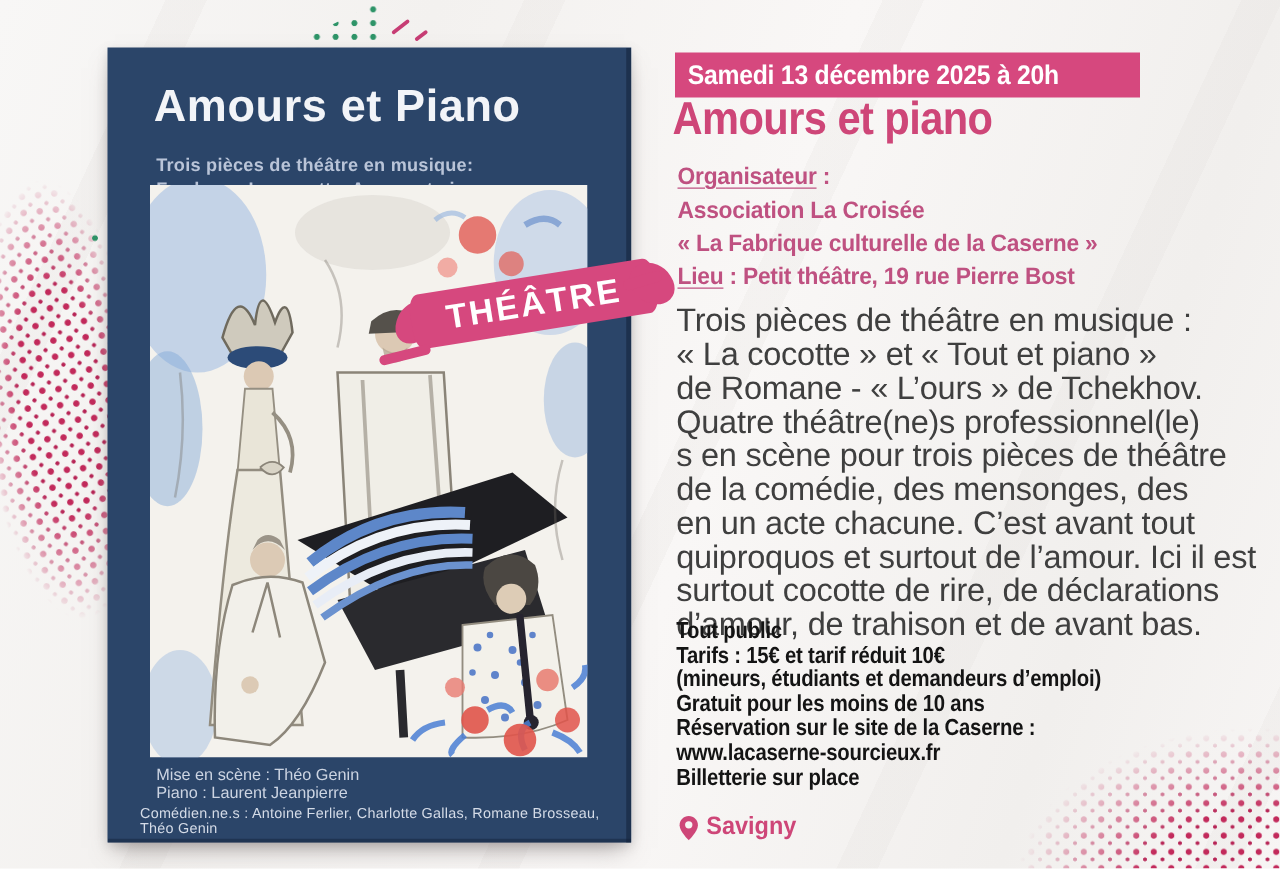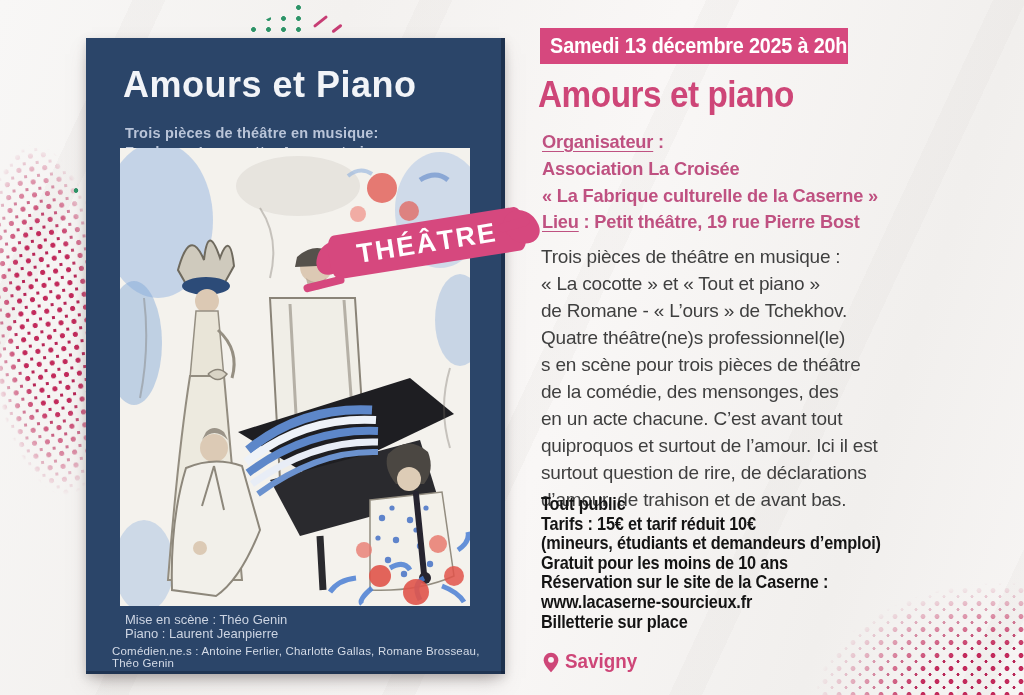--- a/index.html
+++ b/index.html
@@ -50,29 +50,29 @@
   .badge::before{content:"";position:absolute;left:-13px;top:15px;width:32px;height:32px;background:#d6487e;
     transform:skewX(-18deg) rotate(8deg);border-radius:45% 55% 50% 55%;}
   .badge::after{content:"";position:absolute;right:-14px;top:13px;width:34px;height:34px;background:#d6487e;
     transform:skewX(16deg) rotate(-8deg);border-radius:55% 45% 55% 50%;}
   .badge-label{position:absolute;inset:0;text-align:center;line-height:62px;color:#fff;
     font-size:27px;font-weight:700;letter-spacing:2px;}
   .splat{position:absolute;background:#d6487e;border-radius:5px;}
   .splat.s1{left:303px;top:280px;width:42px;height:8px;transform:rotate(-14deg);}
   .splat.s2{left:498px;top:220px;width:32px;height:9px;transform:rotate(-16deg);}
   
-  .date-banner{position:absolute;left:540px;top:28px;width:308px;height:36px;background:#d6487e;}
+  .date-banner{position:absolute;left:540px;top:42px;width:372px;height:36px;background:#d6487e;}
   .date-banner span{display:inline-block;color:#fff;font-size:21.5px;font-weight:700;line-height:36px;
     padding-left:11px;transform:scaleX(.92);transform-origin:0 50%;white-space:nowrap;letter-spacing:-.2px;}
   .event-title{position:absolute;left:538px;top:74px;color:#ce4678;font-size:37px;font-weight:700;
     transform:scaleX(.9);transform-origin:0 50%;letter-spacing:-.5px;white-space:nowrap;}
   .organizer{position:absolute;left:542px;top:129px;color:#bf5181;font-size:19px;font-weight:700;
     line-height:26.8px;transform:scaleX(.96);transform-origin:0 0;white-space:nowrap;letter-spacing:-.2px;}
   .organizer .u{text-decoration:underline;text-underline-offset:3px;}
-  .description{position:absolute;left:541px;top:243px;color:#3f3f3f;font-size:19px;line-height:27px;
+  .description{position:absolute;left:541px;top:243px;color:#3f3f3f;font-size:26px;line-height:27px;
     letter-spacing:-.2px;white-space:nowrap;}
   .info{position:absolute;left:541px;top:494px;color:#141414;font-size:18.5px;font-weight:700;
     line-height:19.6px;transform:scaleX(.88);transform-origin:0 0;white-space:nowrap;letter-spacing:-.2px;}
   .info .link{cursor:pointer;}
   .location{position:absolute;left:543px;top:650px;display:flex;align-items:flex-end;gap:6px;}
   .location svg{display:block;}
   .location span{color:#ce4678;font-size:20px;font-weight:700;transform:scaleX(.94);transform-origin:0 50%;}
 </style>
 </head>
 <body>
@@ -200,21 +200,21 @@
 
   <div class="description">
     <div>Trois pièces de théâtre en musique :</div>
     <div>« La cocotte » et « Tout et piano »</div>
     <div>de Romane - « L’ours » de Tchekhov.</div>
     <div>Quatre théâtre(ne)s professionnel(le)</div>
     <div>s en scène pour trois pièces de théâtre</div>
     <div>de la comédie, des mensonges, des</div>
     <div>en un acte chacune. C’est avant tout</div>
     <div>quiproquos et surtout de l’amour. Ici il est</div>
-    <div>surtout question de rire, de déclarations</div>
+    <div>surtout cocotte de rire, de déclarations</div>
     <div>d’amour, de trahison et de avant bas.</div>
   </div>
 
   <div class="info">
     <div>Tout public</div>
     <div>Tarifs : 15€ et tarif réduit 10€</div>
     <div>(mineurs, étudiants et demandeurs d’emploi)</div>
     <div>Gratuit pour les moins de 10 ans</div>
     <div>Réservation sur le site de la Caserne :</div>
     <div class="link">www.lacaserne-sourcieux.fr</div>

